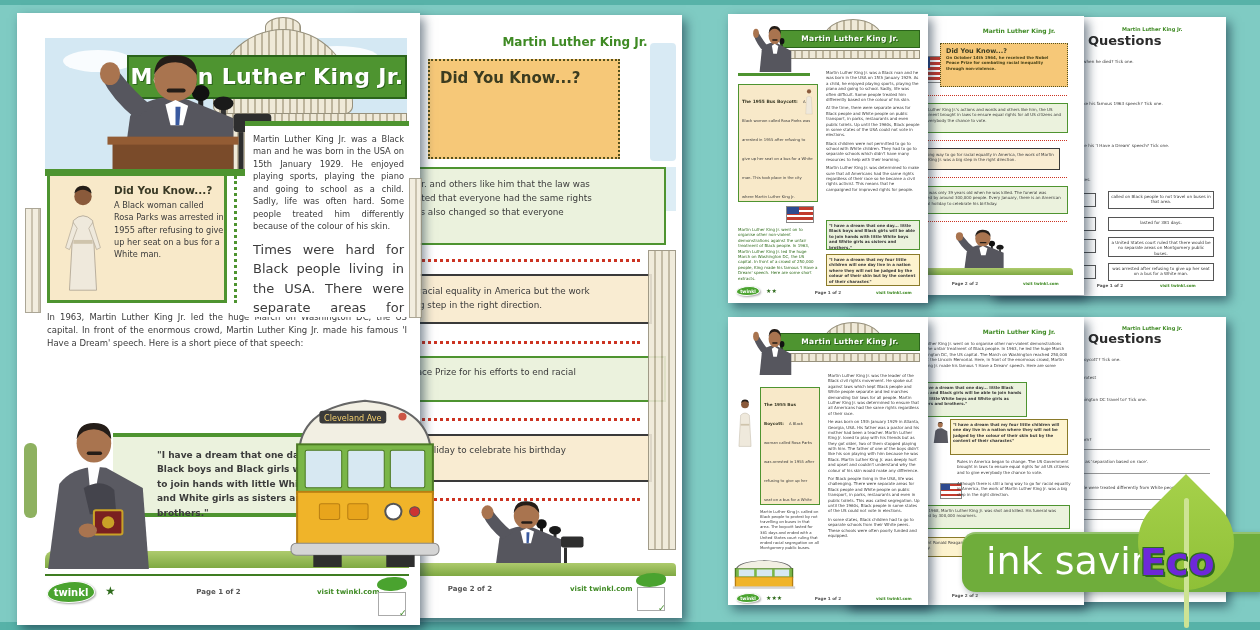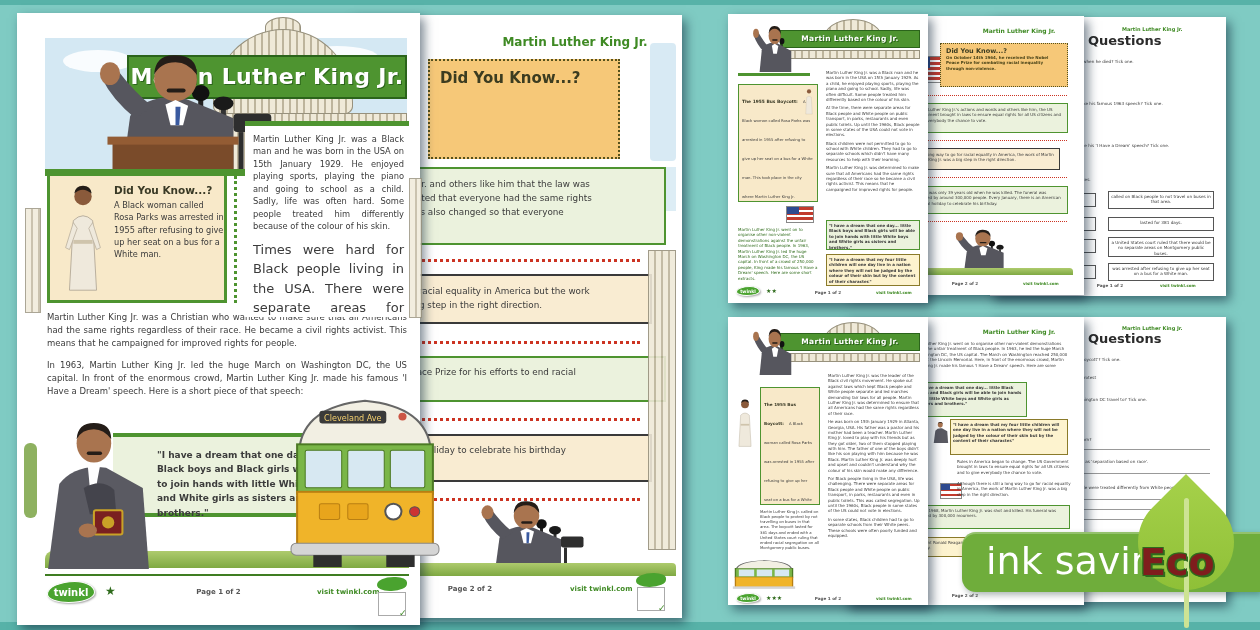--- a/index.html
+++ b/index.html
@@ -165,21 +165,20 @@
       <div class="txt" style="font-size:8.2px;line-height:1.5">A Black woman called Rosa Parks was arrested in 1955 after refusing to give up her seat on a bus for a White man.</div>
     </div>
   </div>
   <div class="p vdots" style="left:217px;top:163px;height:127px"></div>
 
   <div class="p colstripe" style="left:8px;top:195px;width:16px;height:105px;opacity:.8"></div>
   <div class="p" style="left:7px;top:430px;width:13px;height:75px;background:#7aa344;border-radius:6px;opacity:.85"></div>
   <div class="p colstripe" style="left:392px;top:165px;width:13px;height:140px;opacity:.8"></div>
 
   <div class="p" style="left:30px;top:298px;width:360px">
-    <p class="txt j" style="font-size:8.5px;line-height:1.55;margin:0 0 8px">Martin Luther King Jr. was a Christian who wanted to make sure that all Americans had the same rights regardless of their race. He became a civil rights activist. This means that he campaigned for improved rights for people.</p>
     <p class="txt j" style="font-size:8.5px;line-height:1.55;margin:0">In 1963, Martin Luther King Jr. led the huge March on Washington DC, the US capital. In front of the enormous crowd, Martin Luther King Jr. made his famous 'I Have a Dream' speech. Here is a short piece of that speech:</p>
   </div>
 
   <div class="p" style="left:96px;top:420px;width:252px;height:84px;background:#ebf2dd;border-top:4px solid #4e9430;border-bottom:4px solid #4e9430;padding:11px 14px 0 44px;z-index:2">
     <div class="txt" style="font-size:9px;font-weight:bold;line-height:1.6">"I have a dream that one day... little Black boys and Black girls will be able to join hands with little White boys and White girls as sisters and brothers."</div>
   </div>
 
   <svg class="p" viewBox="0 0 110 150" preserveAspectRatio="none" style="left:26px;top:404px;width:112px;height:152px;z-index:3">
     <ellipse cx="50" cy="26" rx="17" ry="19" fill="#a9744f"></ellipse>
     <path d="M33 22 Q34 6 50 6 Q67 6 67 22 Q60 12 50 12 Q38 12 33 22 Z" fill="#241d18"></path>
@@ -432,13 +431,13 @@
   <div class="p footer-site" style="left:148px;top:279px;font-size:4px">visit twinkl.com</div>
 </div>
 
 <div class="p" style="left:962px;top:532px;width:298px;height:60px;z-index:60;background:#6fad3b;border-radius:14px 0 0 14px;box-shadow:inset 0 2px 0 rgba(255,255,255,.25), 2px 3px 6px rgba(20,50,40,.35)">
   <span style="display:block;padding-left:24px;line-height:58px;font-size:38px;color:#fff">ink saving</span>
 </div>
 <div class="p" style="left:1118px;top:474px;width:136px;height:136px;z-index:61">
   <div style="position:absolute;left:20px;top:20px;width:96px;height:96px;background:linear-gradient(135deg,#a6d14a,#8bbd34);border-radius:0 55% 55% 55%;transform:rotate(45deg)"></div>
 </div>
 <div class="p" style="left:1184px;top:498px;width:5px;height:130px;background:#cde394;border-radius:3px;z-index:62"></div>
-<div class="p" style="left:1140px;top:540px;z-index:63;font-size:38px;font-weight:bold;color:#7f1d1d;text-shadow:2px 2px 0 #2e6b1e,-1px -1px 0 #2e6b1e,1px -1px 0 #2e6b1e,-1px 1px 0 #2e6b1e">Eco</div>
+<div class="p" style="left:1140px;top:540px;z-index:63;font-size:38px;font-weight:bold;color:#6d28d9;text-shadow:2px 2px 0 #2e6b1e,-1px -1px 0 #2e6b1e,1px -1px 0 #2e6b1e,-1px 1px 0 #2e6b1e">Eco</div>
 
 </body></html>

